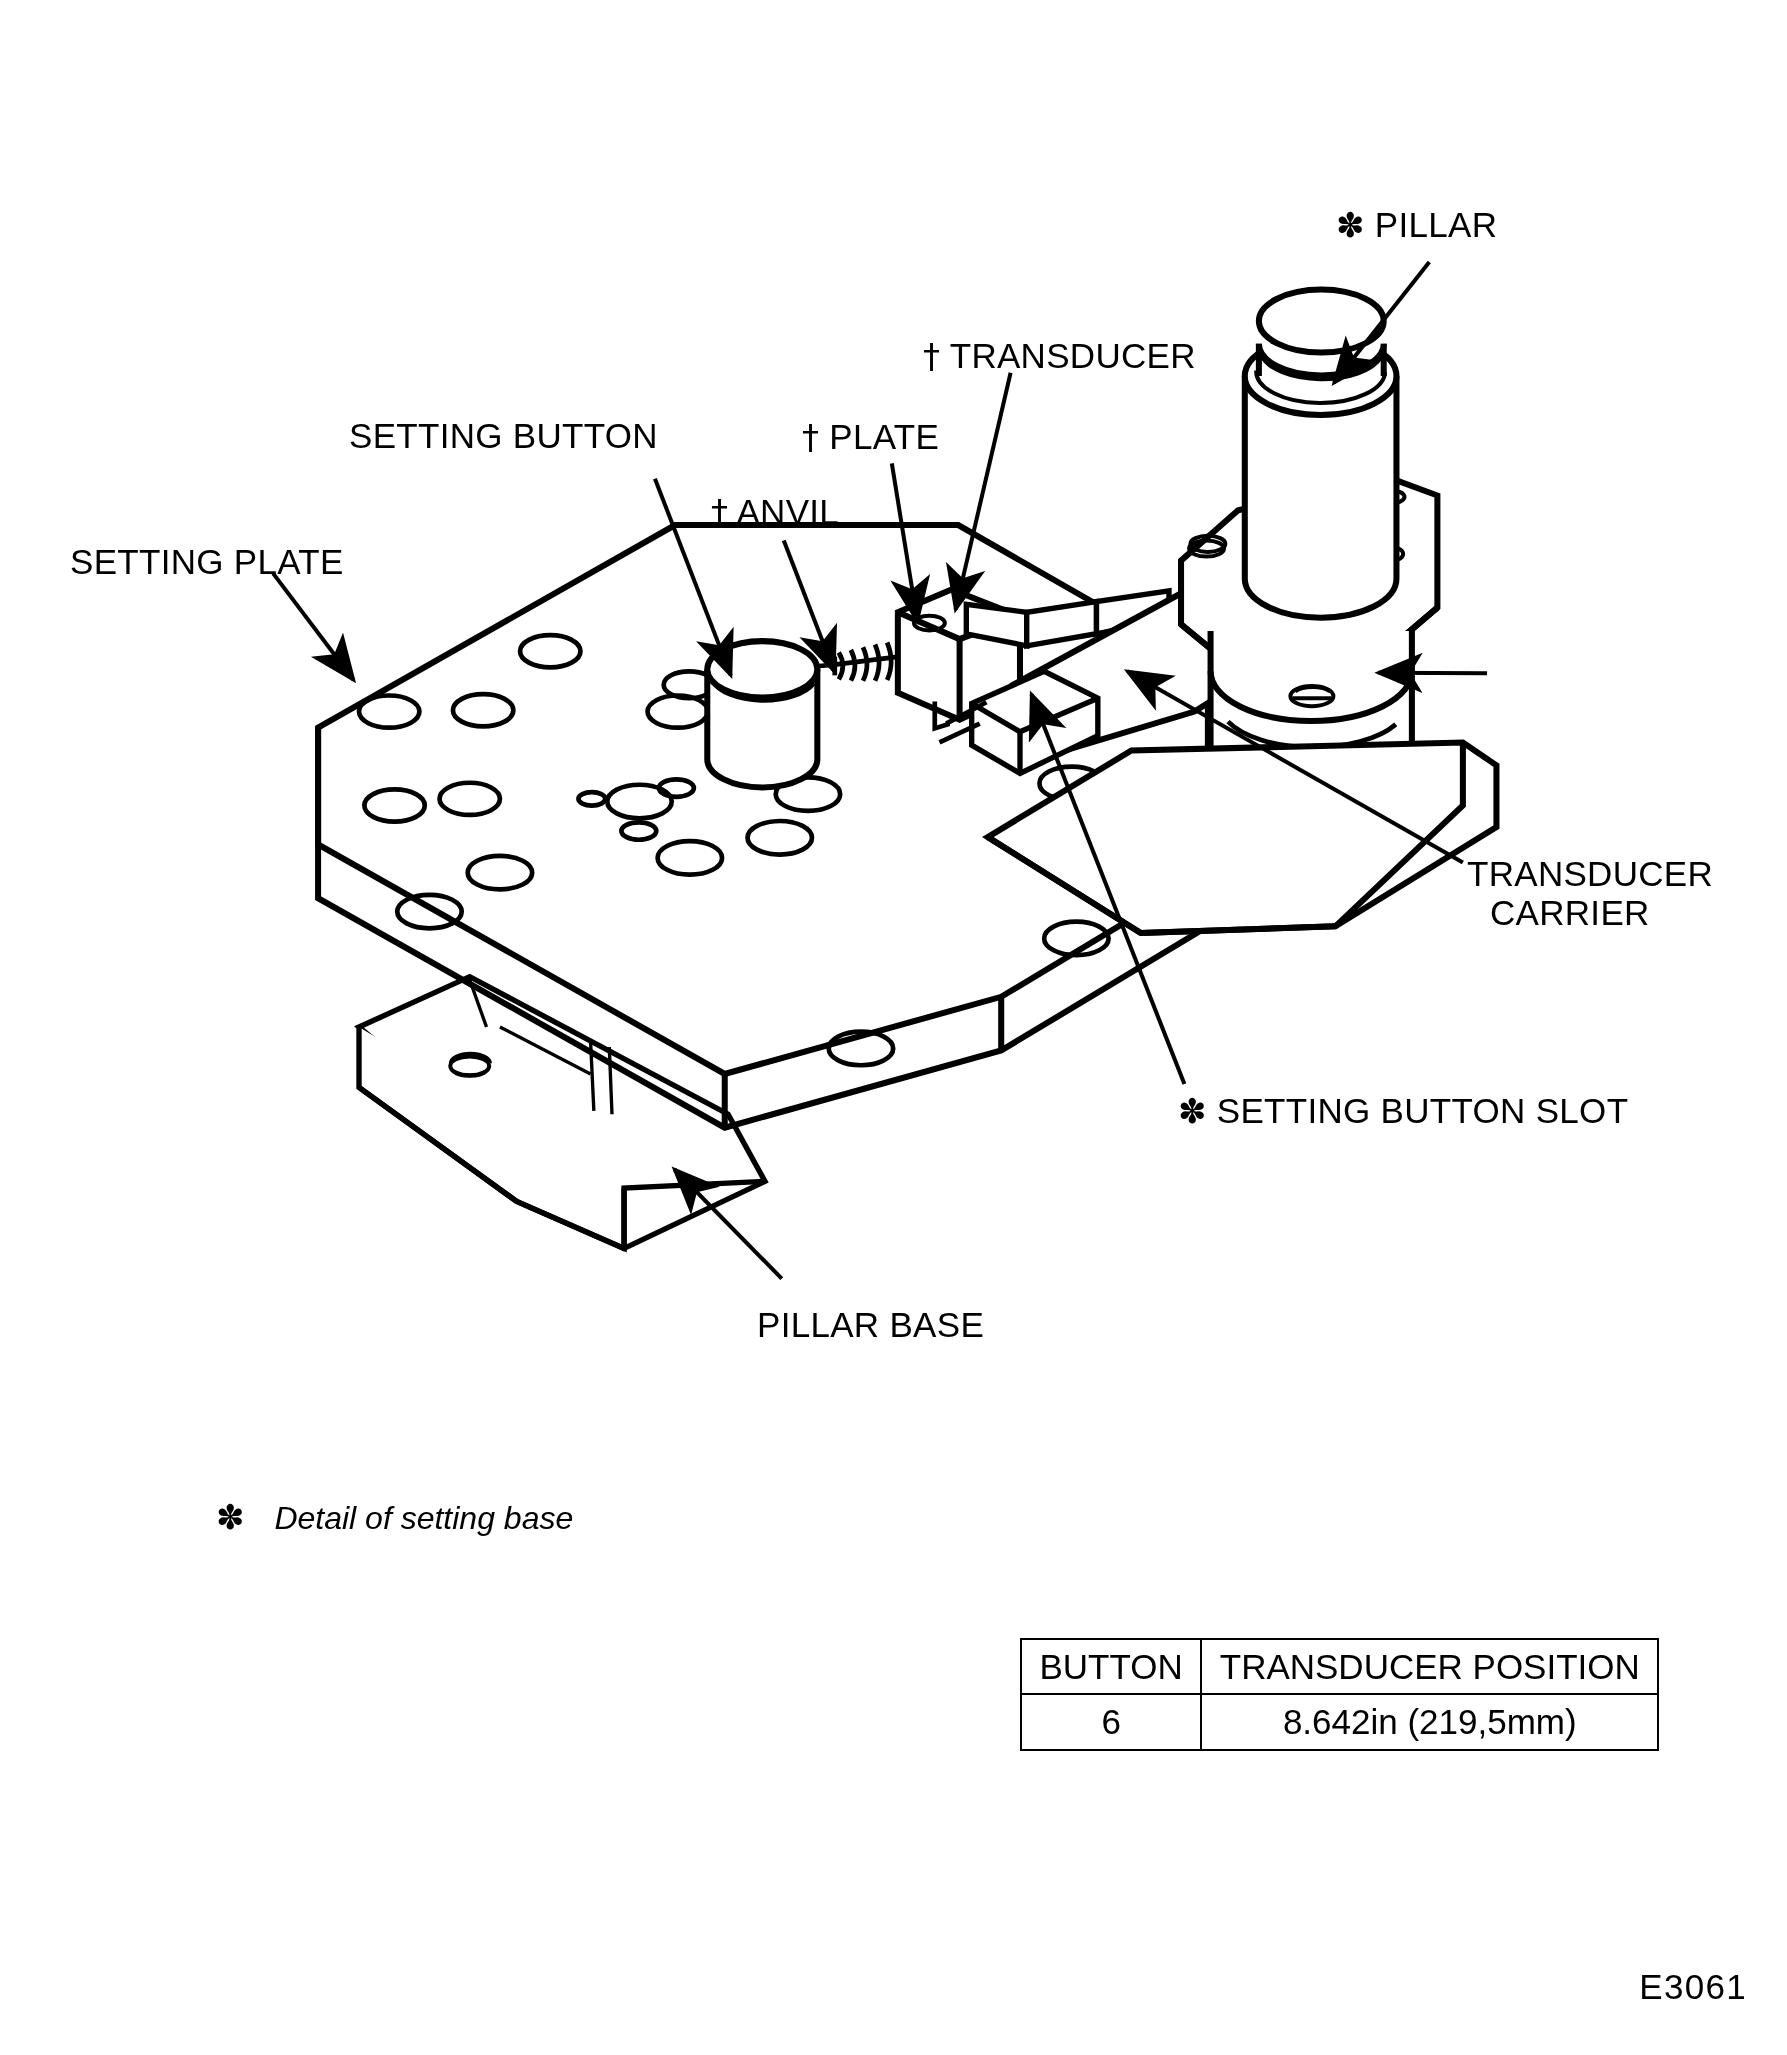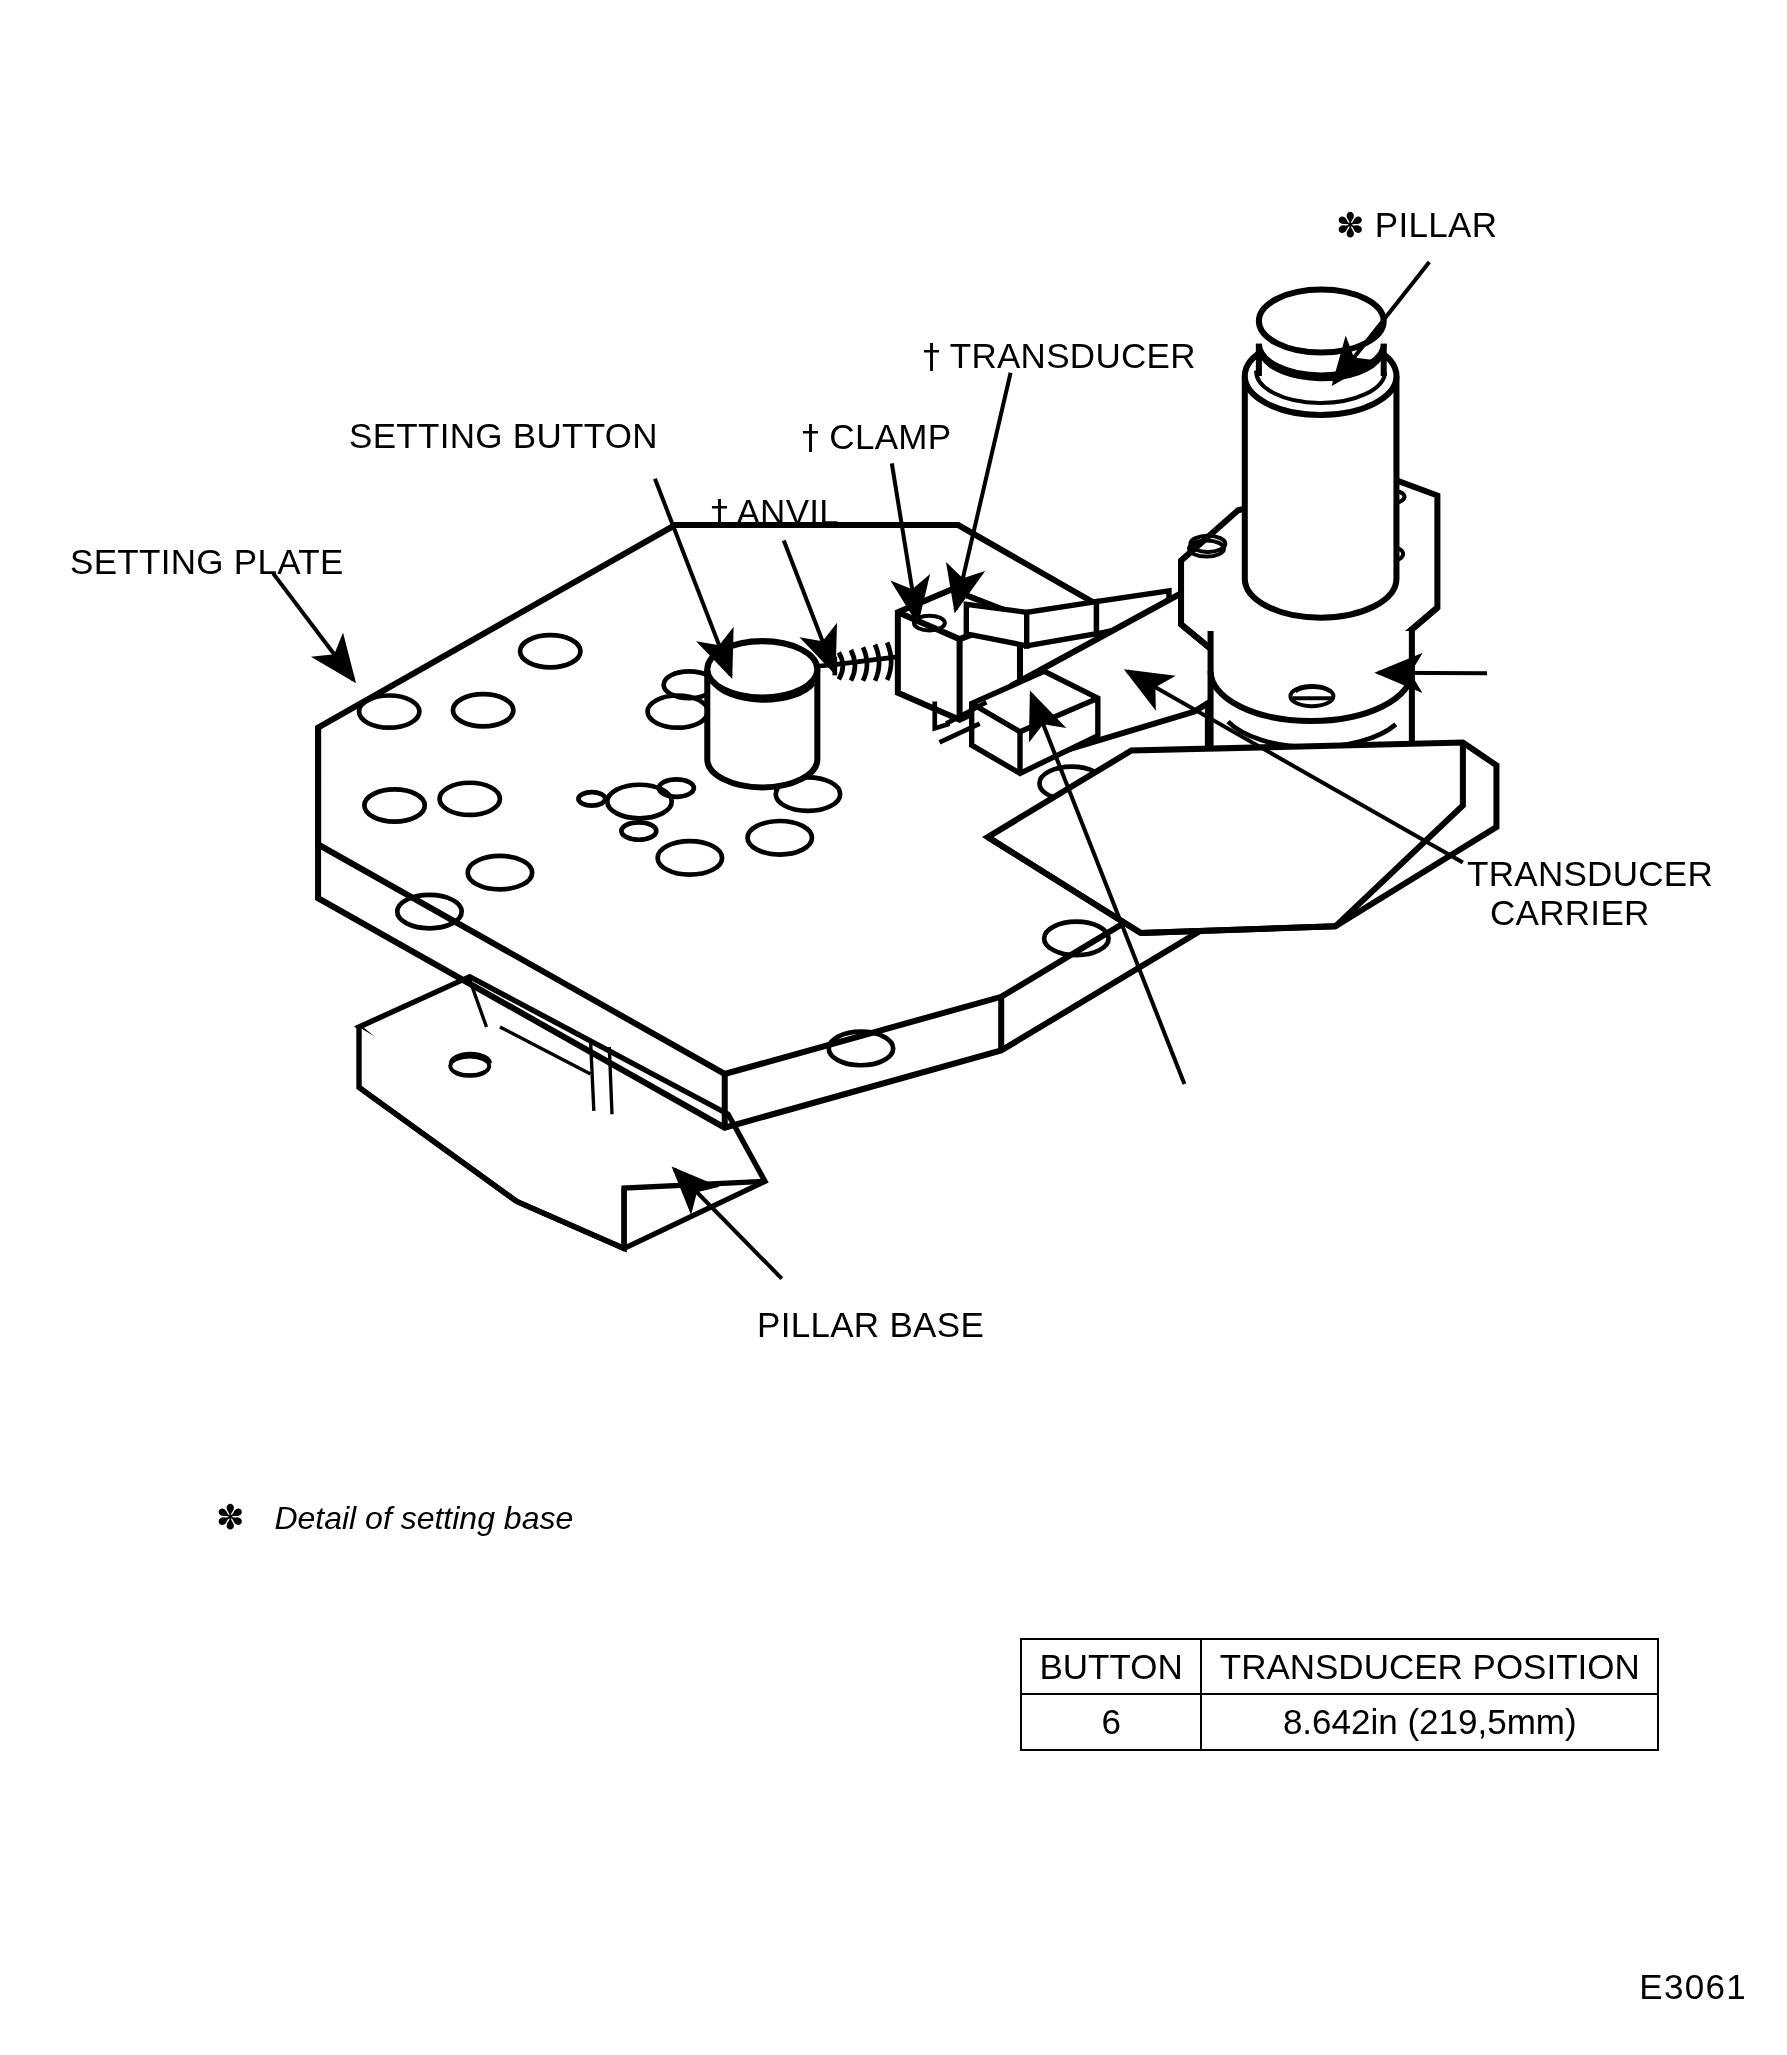--- a/index.html
+++ b/index.html
@@ -288,39 +288,43 @@
     <span>SETTING BUTTON</span>
   </div>
 
   <div class="lbl" style="left:711px; top:492px;text-align:center;">
     <span class="sym">†</span>
     <span>ANVIL</span>
   </div>
 
   <div class="lbl" style="left:802px; top:417px;">
     <span class="sym">†</span>
-    <span>CLAMP</span>
+    <span>PLATE</span>
   </div>
 
   <div class="lbl" style="left:923px; top:336px;">
     <span class="sym">†</span>
     <span>TRANSDUCER</span>
   </div>
 
   <div class="lbl" style="left:1336px; top:205px;">
     <span class="sym">✽</span>
     <span>PILLAR</span>
   </div>
 
 
   <div class="lbl two-line" style="left:1467px; top:854px; width:295px;">
     <div>TRANSDUCER</div>
     <div style="padding-left:23px;">CARRIER</div>
   </div>
 
+  <div class="lbl" style="left:1178px; top:1091px;">
+    <span class="sym">✽</span>
+    <span>SETTING BUTTON SLOT</span>
+  </div>
 
   <div class="lbl" style="left:757px; top:1305px;">
     <span>PILLAR BASE</span>
   </div>
 
   <div class="note" style="left:216px; top:1497px;">
     <span class="sym">✽</span>
     <span style="margin-left:21px;font-style:italic;">Detail of setting base</span>
   </div>
 

